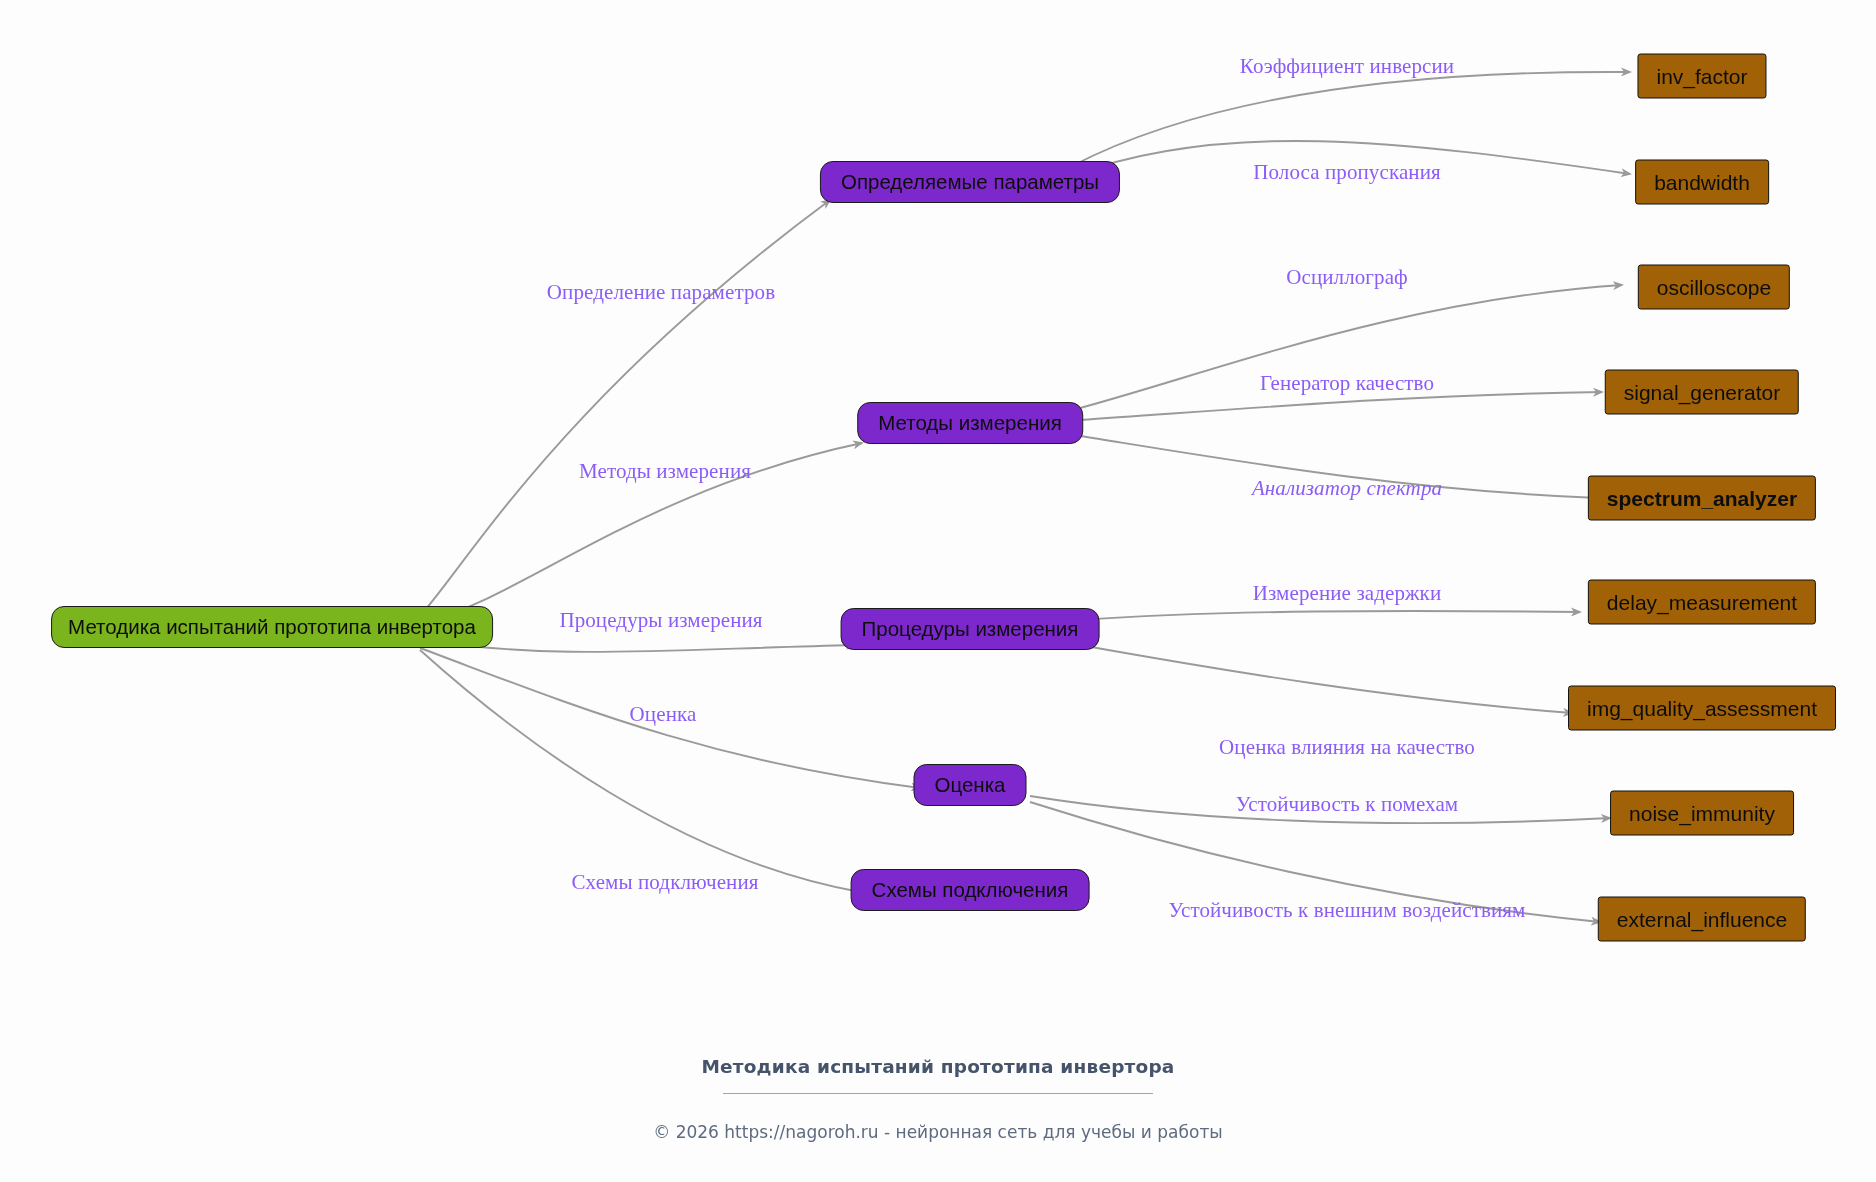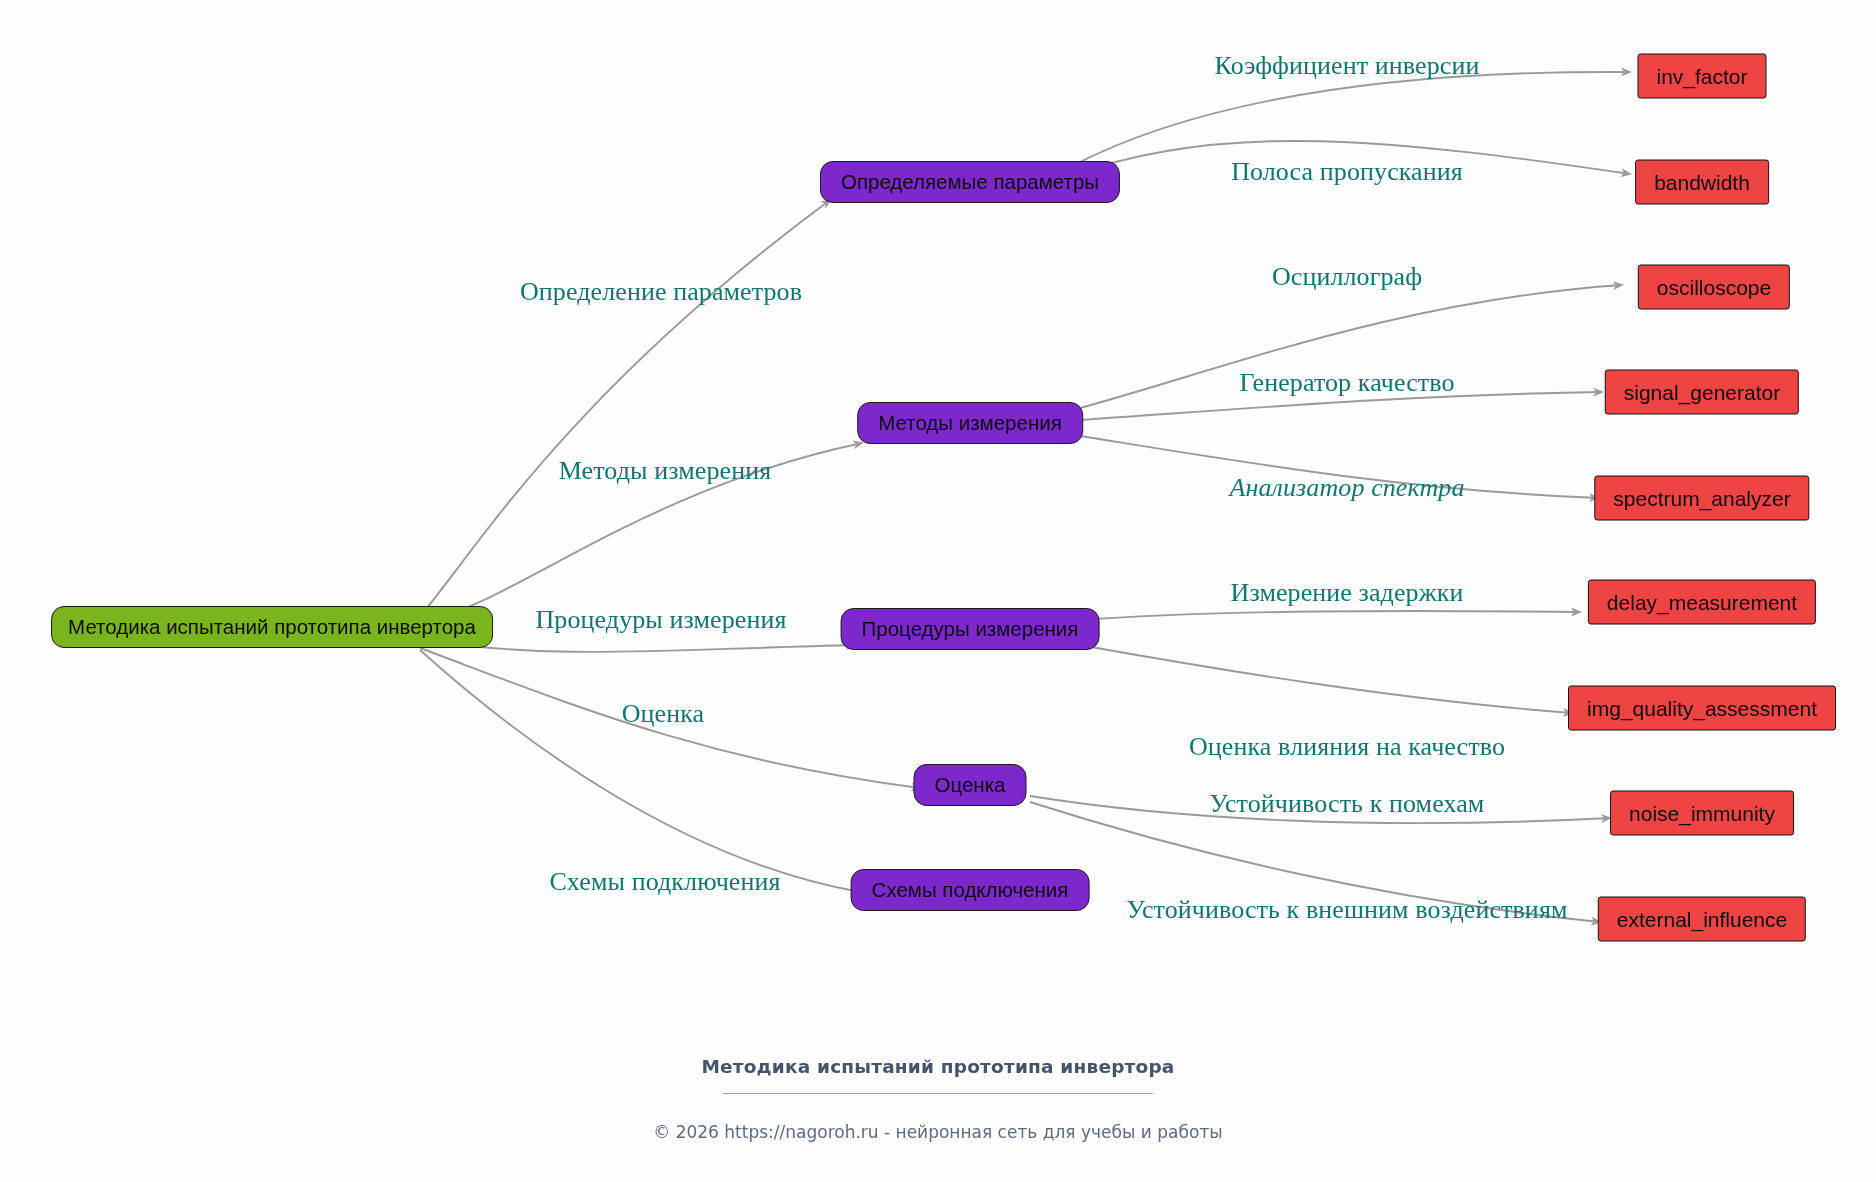--- a/index.html
+++ b/index.html
@@ -45,35 +45,35 @@
   .node-branch {
     background: #7c28cc;
     border: 1.6px solid #1a1a1a;
     border-radius: 13px;
     color: #0d0d0d;
     font-size: 20.5px;
     padding: 0 20px;
     height: 42px;
   }
   .node-leaf {
-    background: #ef4444;
+    background: #a16207;
     border: 1.7px solid #111111;
     border-radius: 3px;
     color: #0d0d0d;
     font-size: 21px;
     padding: 8px 18px;
     height: 45px;
   }
   .edge-label {
     position: absolute;
     transform: translate(-50%, -50%);
     white-space: nowrap;
     font-family: "Liberation Serif", serif;
-    font-size: 26px;
-    color: #0f766e;
+    font-size: 21px;
+    color: #8b5cf6;
     letter-spacing: .1px;
   }
   .footer {
     position: absolute;
     left: 0;
     right: 0;
     text-align: center;
   }
   .footer-title {
     font-family: "DejaVu Sans", sans-serif;
@@ -128,21 +128,21 @@
       <div class="node node-root" style="left: 272px; top: 627px;">Методика испытаний прототипа инвертора</div>
       <div class="node node-branch" style="left: 970px; top: 182px;">Определяемые параметры</div>
       <div class="node node-branch" style="left: 970px; top: 423px;">Методы измерения</div>
       <div class="node node-branch" style="left: 970px; top: 629px;">Процедуры измерения</div>
       <div class="node node-branch" style="left: 970px; top: 785px;">Оценка</div>
       <div class="node node-branch" style="left: 970px; top: 890px;">Схемы подключения</div>
       <div class="node node-leaf" style="left: 1702px; top: 76px;">inv_factor</div>
       <div class="node node-leaf" style="left: 1702px; top: 182px;">bandwidth</div>
       <div class="node node-leaf" style="left: 1702px; top: 287px; margin-left: 12px;">oscilloscope</div>
       <div class="node node-leaf" style="left: 1702px; top: 392px;">signal_generator</div>
-      <div class="node node-leaf" style="left: 1702px; top: 498px;">spectrum_analyzer</div>
+      <div class="node node-leaf" style="left: 1702px; top: 498px; font-weight: bold;">spectrum_analyzer</div>
       <div class="node node-leaf" style="left: 1702px; top: 602px;">delay_measurement</div>
       <div class="node node-leaf" style="left: 1702px; top: 708px;">img_quality_assessment</div>
       <div class="node node-leaf" style="left: 1702px; top: 813px;">noise_immunity</div>
       <div class="node node-leaf" style="left: 1702px; top: 919px;">external_influence</div>
     </div>
   <div id="label-layer">
       <div class="edge-label" style="left: 661px; top: 292px;">Определение параметров</div>
       <div class="edge-label" style="left: 665px; top: 471px;">Методы измерения</div>
       <div class="edge-label" style="left: 661px; top: 620px;">Процедуры измерения</div>
       <div class="edge-label" style="left: 663px; top: 714px;">Оценка</div>

